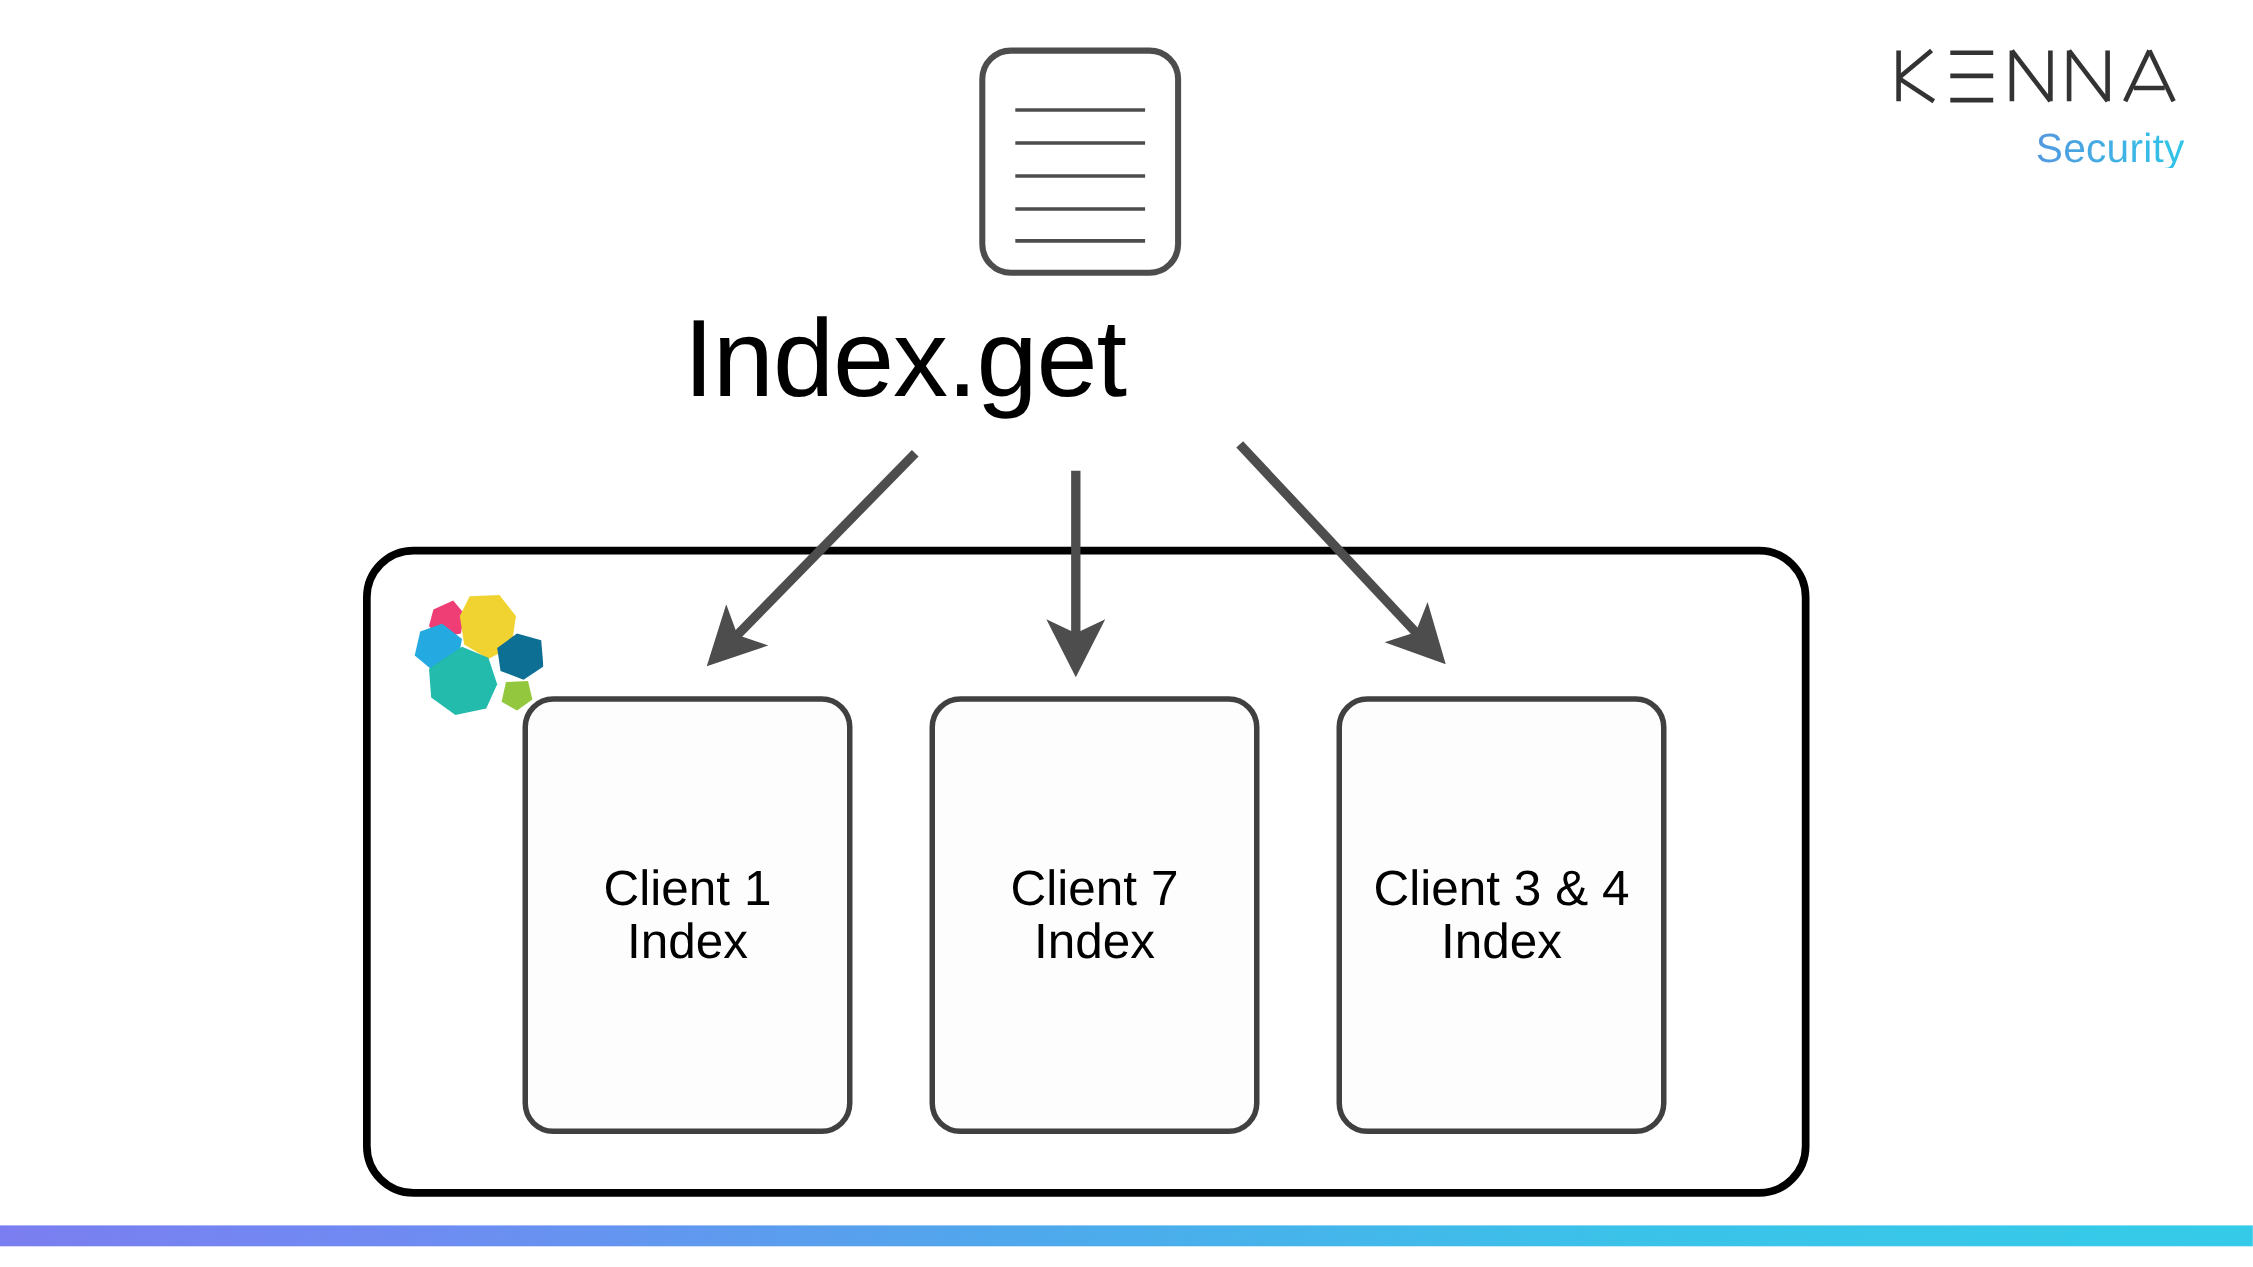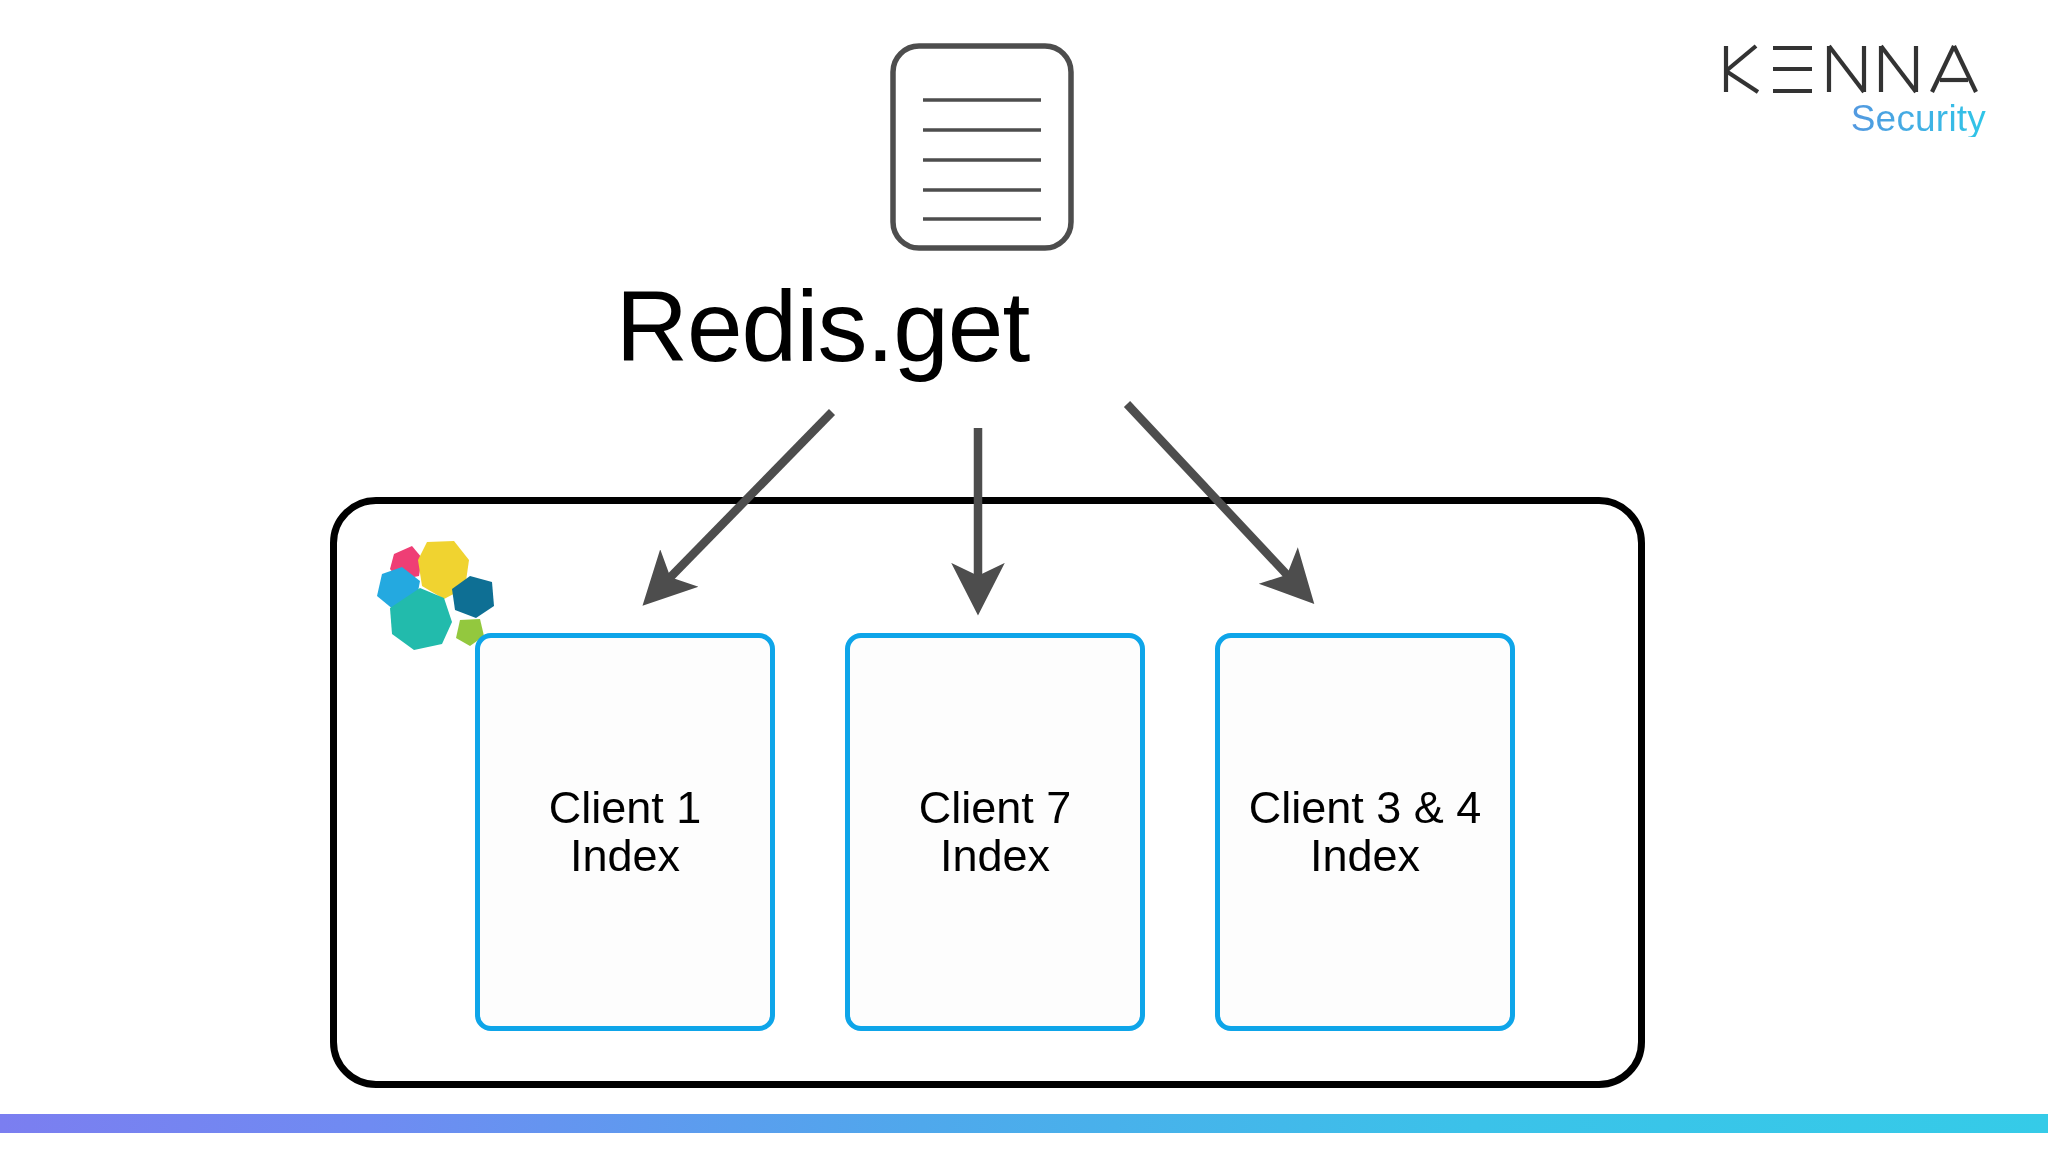--- a/index.html
+++ b/index.html
@@ -36,21 +36,21 @@
     display: block;
     width: 270px;
     height: 62px;
     margin-left: auto;
   }
   .brand-sub {
     display: block;
     font-size: 37px;
     letter-spacing: 0.2px;
     line-height: 1;
-    margin-top: 0;
+    margin-top: 16px;
     font-weight: 400;
     background: linear-gradient(90deg, #7b5fd0 0%, #5b8ede 45%, #2fc6e8 100%);
     -webkit-background-clip: text;
     background-clip: text;
     color: transparent;
     -webkit-text-fill-color: transparent;
   }
 
   
   .doc-icon {
@@ -114,22 +114,22 @@
     left: 475px;
     top: 633px;
     width: 1040px;
     height: 398px;
     display: flex;
     justify-content: space-between;
   }
   .index-box {
     width: 300px;
     height: 398px;
-    border: 5px solid #0ea5e9;
-    border-radius: 16px;
+    border: 5px solid #404040;
+    border-radius: 28px;
     background: #fdfdfd;
     box-sizing: border-box;
     display: flex;
     flex-direction: column;
     align-items: center;
     justify-content: center;
   }
   .index-line {
     font-size: 45px;
     line-height: 1.06;
@@ -186,21 +186,21 @@
     <rect x="4" y="4" width="178" height="202" rx="26" ry="26" fill="#ffffff" stroke="#4d4d4d" stroke-width="5.5"></rect>
     <g stroke="#4d4d4d" stroke-width="3.4" stroke-linecap="butt">
       <line x1="34" y1="58" x2="152" y2="58"></line>
       <line x1="34" y1="88" x2="152" y2="88"></line>
       <line x1="34" y1="118" x2="152" y2="118"></line>
       <line x1="34" y1="148" x2="152" y2="148"></line>
       <line x1="34" y1="177" x2="152" y2="177"></line>
     </g>
   </svg>
 
-  <div class="title">Redis.get</div>
+  <div class="title">Index.get</div>
 
   <div class="cluster"></div>
 
   <svg class="elastic-logo" viewBox="0 0 122 116" aria-hidden="true">
 
     <path d="M22 18 L40 10 L50 22 L47 40 L27 44 L18 33 Z" fill="#ef3e75"></path>
 
     <path d="M55 6 L82 5 L97 24 L93 52 L72 63 L50 50 L46 24 Z" fill="#f0d330"></path>
 
     <path d="M10 38 L30 31 L48 45 L44 66 L22 74 L5 60 Z" fill="#24a9e0"></path>

